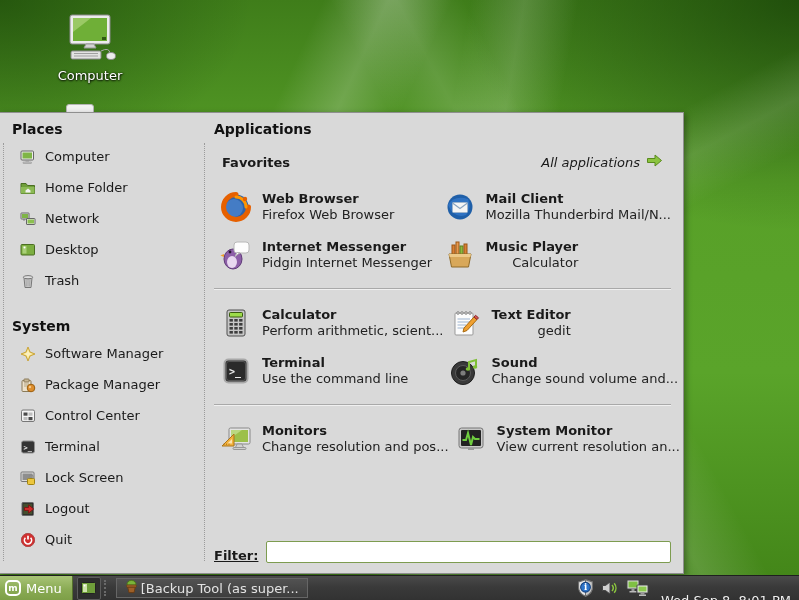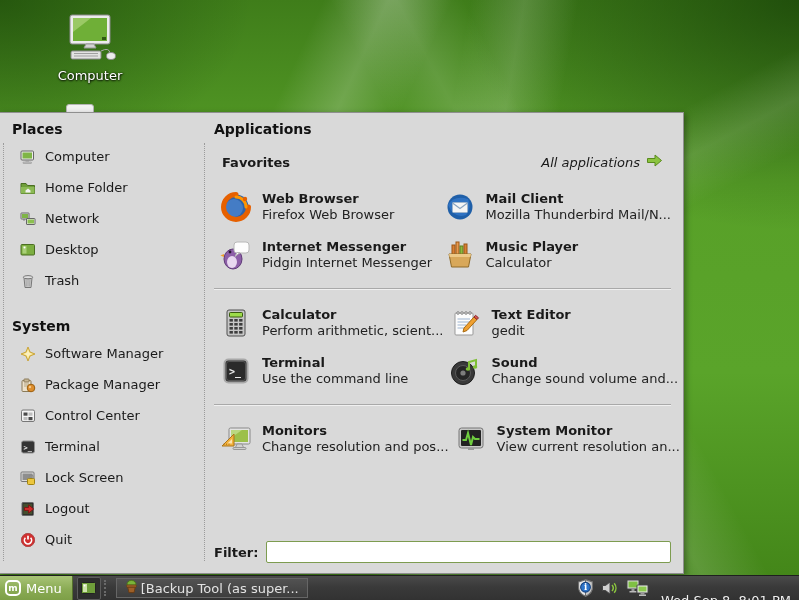--- a/index.html
+++ b/index.html
@@ -48,23 +48,23 @@
   .mitem .ic{width:16px;height:16px;flex:0 0 16px;}
   .right-col{position:absolute;left:206px;top:0;right:0;bottom:0;padding:8px 12px 10px 8px;box-sizing:border-box;}
   .fav-row{display:flex;align-items:center;justify-content:space-between;margin:16px 8px 8px 8px;}
   .fav-row .fav{font-weight:bold;}
   .all-apps{display:flex;align-items:center;gap:6px;cursor:pointer;font-style:italic;}
   .grid{display:grid;grid-template-columns:1fr 1fr;padding:4px 0;}
   .app{display:flex;align-items:center;gap:10px;height:48px;padding-left:6px;cursor:default;}
   .app .ic32{width:32px;height:32px;flex:0 0 32px;}
   .app .txt{line-height:1.25;min-width:0;}
   .app .t{font-weight:bold;white-space:nowrap;}
-  .app .d{white-space:nowrap;color:#222;}
+  .app .d{white-space:nowrap;color:#222;text-align:right;}
   .gsep{height:0;border-top:1px solid #a9a9a9;border-bottom:1px solid #f0f0f0;margin:5px 0;}
-  .filter-row{position:absolute;left:8px;right:12px;bottom:10px;display:flex;align-items:center;gap:8px;}
+  .filter-row{position:absolute;left:8px;right:12px;bottom:10px;display:flex;align-items:flex-end;gap:8px;text-decoration:underline;}
   .filter-row label{font-weight:bold;}
   .filter-input{
     flex:1;height:18px;border:1px solid #7d9c50;border-radius:2px;background:#fff;
     font:13px "DejaVu Sans","Liberation Sans",sans-serif;padding:1px 4px;outline:none;
   }
   
   .panel{
     position:absolute;left:0;bottom:0;width:100%;height:25px;
     background:linear-gradient(180deg,#4a4a4a 0%,#3a3a3a 45%,#323232 100%);
     border-top:1px solid #1f1f1f;display:flex;align-items:center;box-sizing:border-box;

